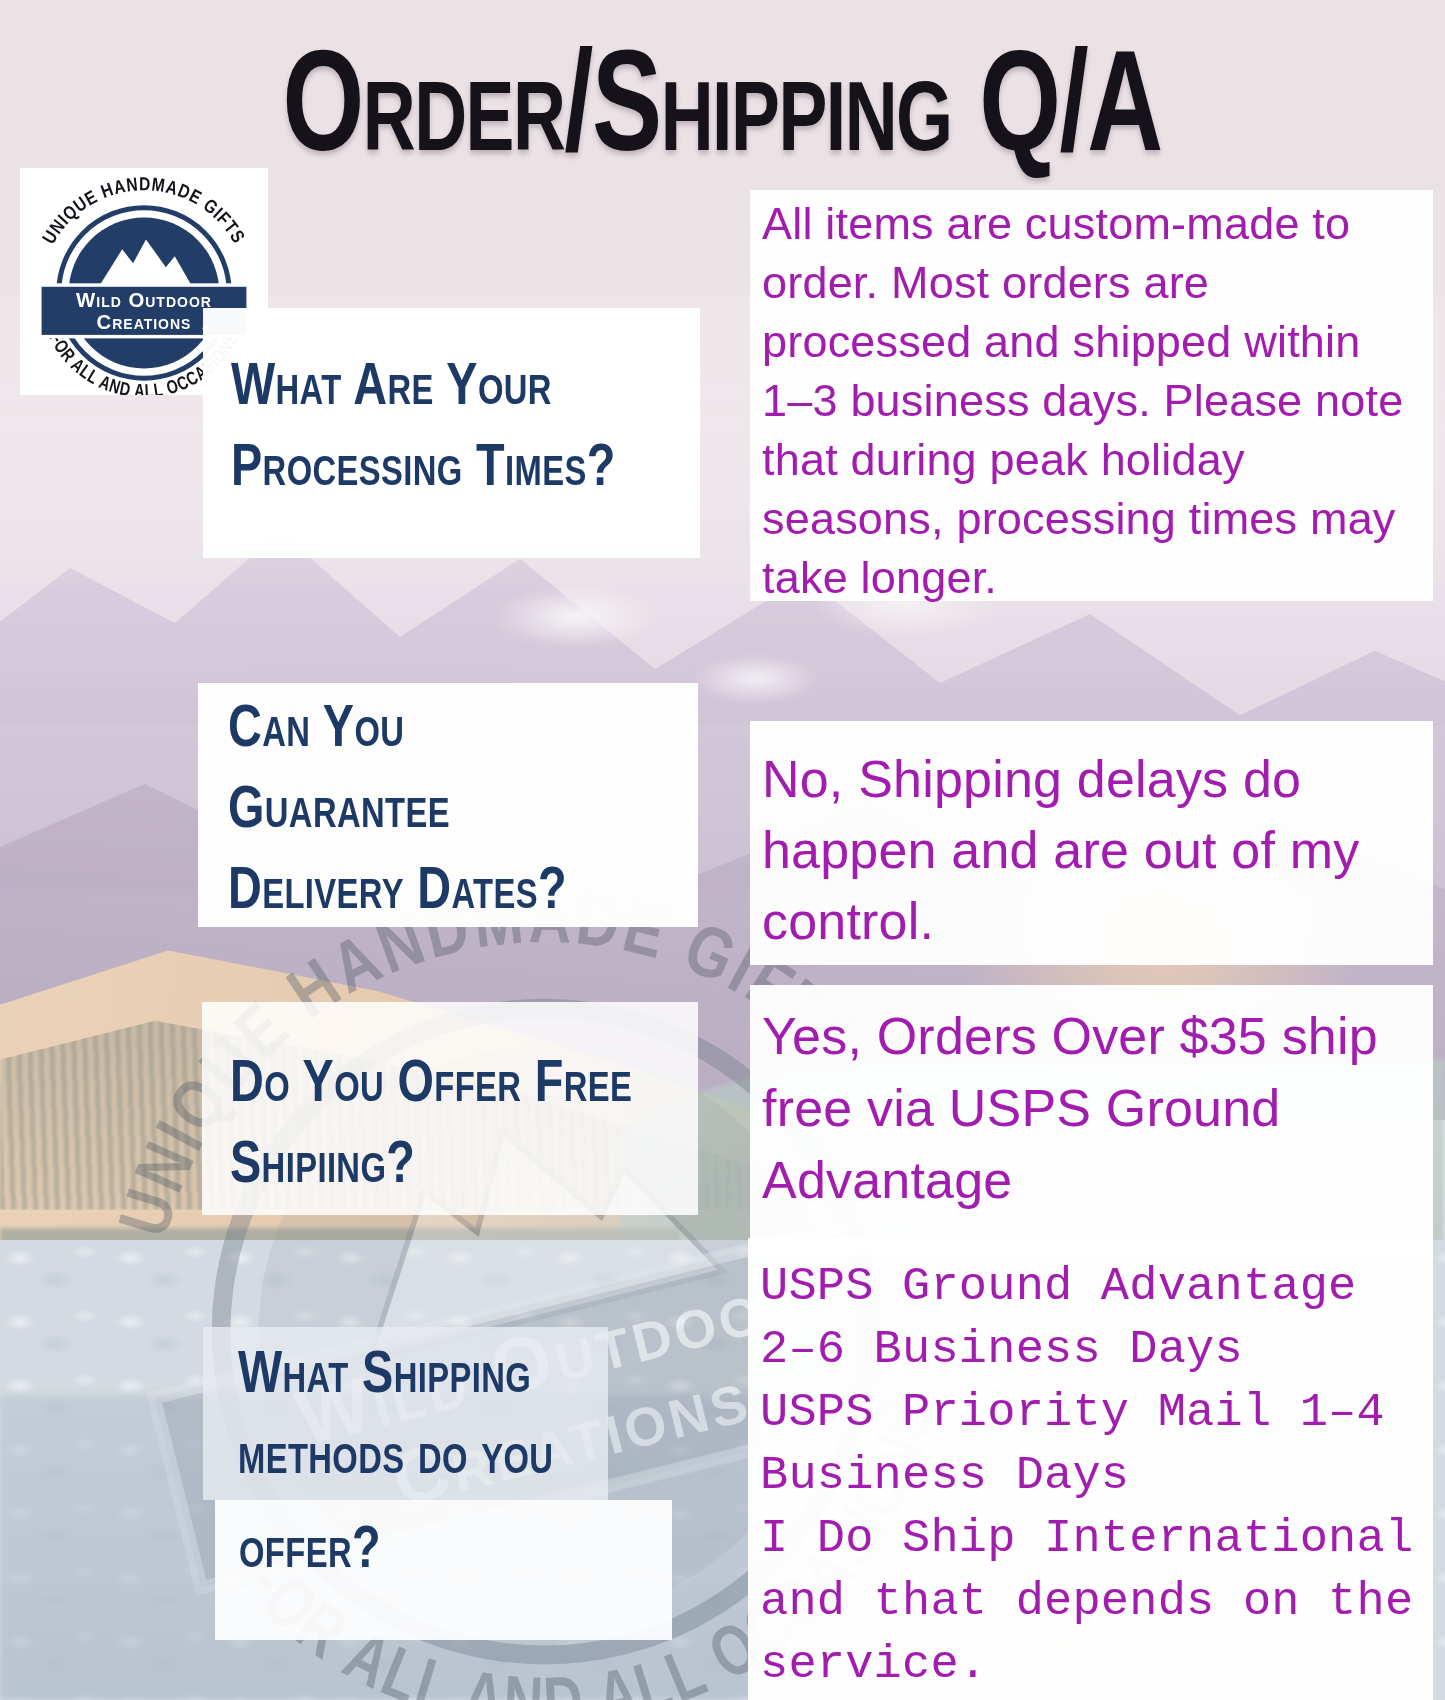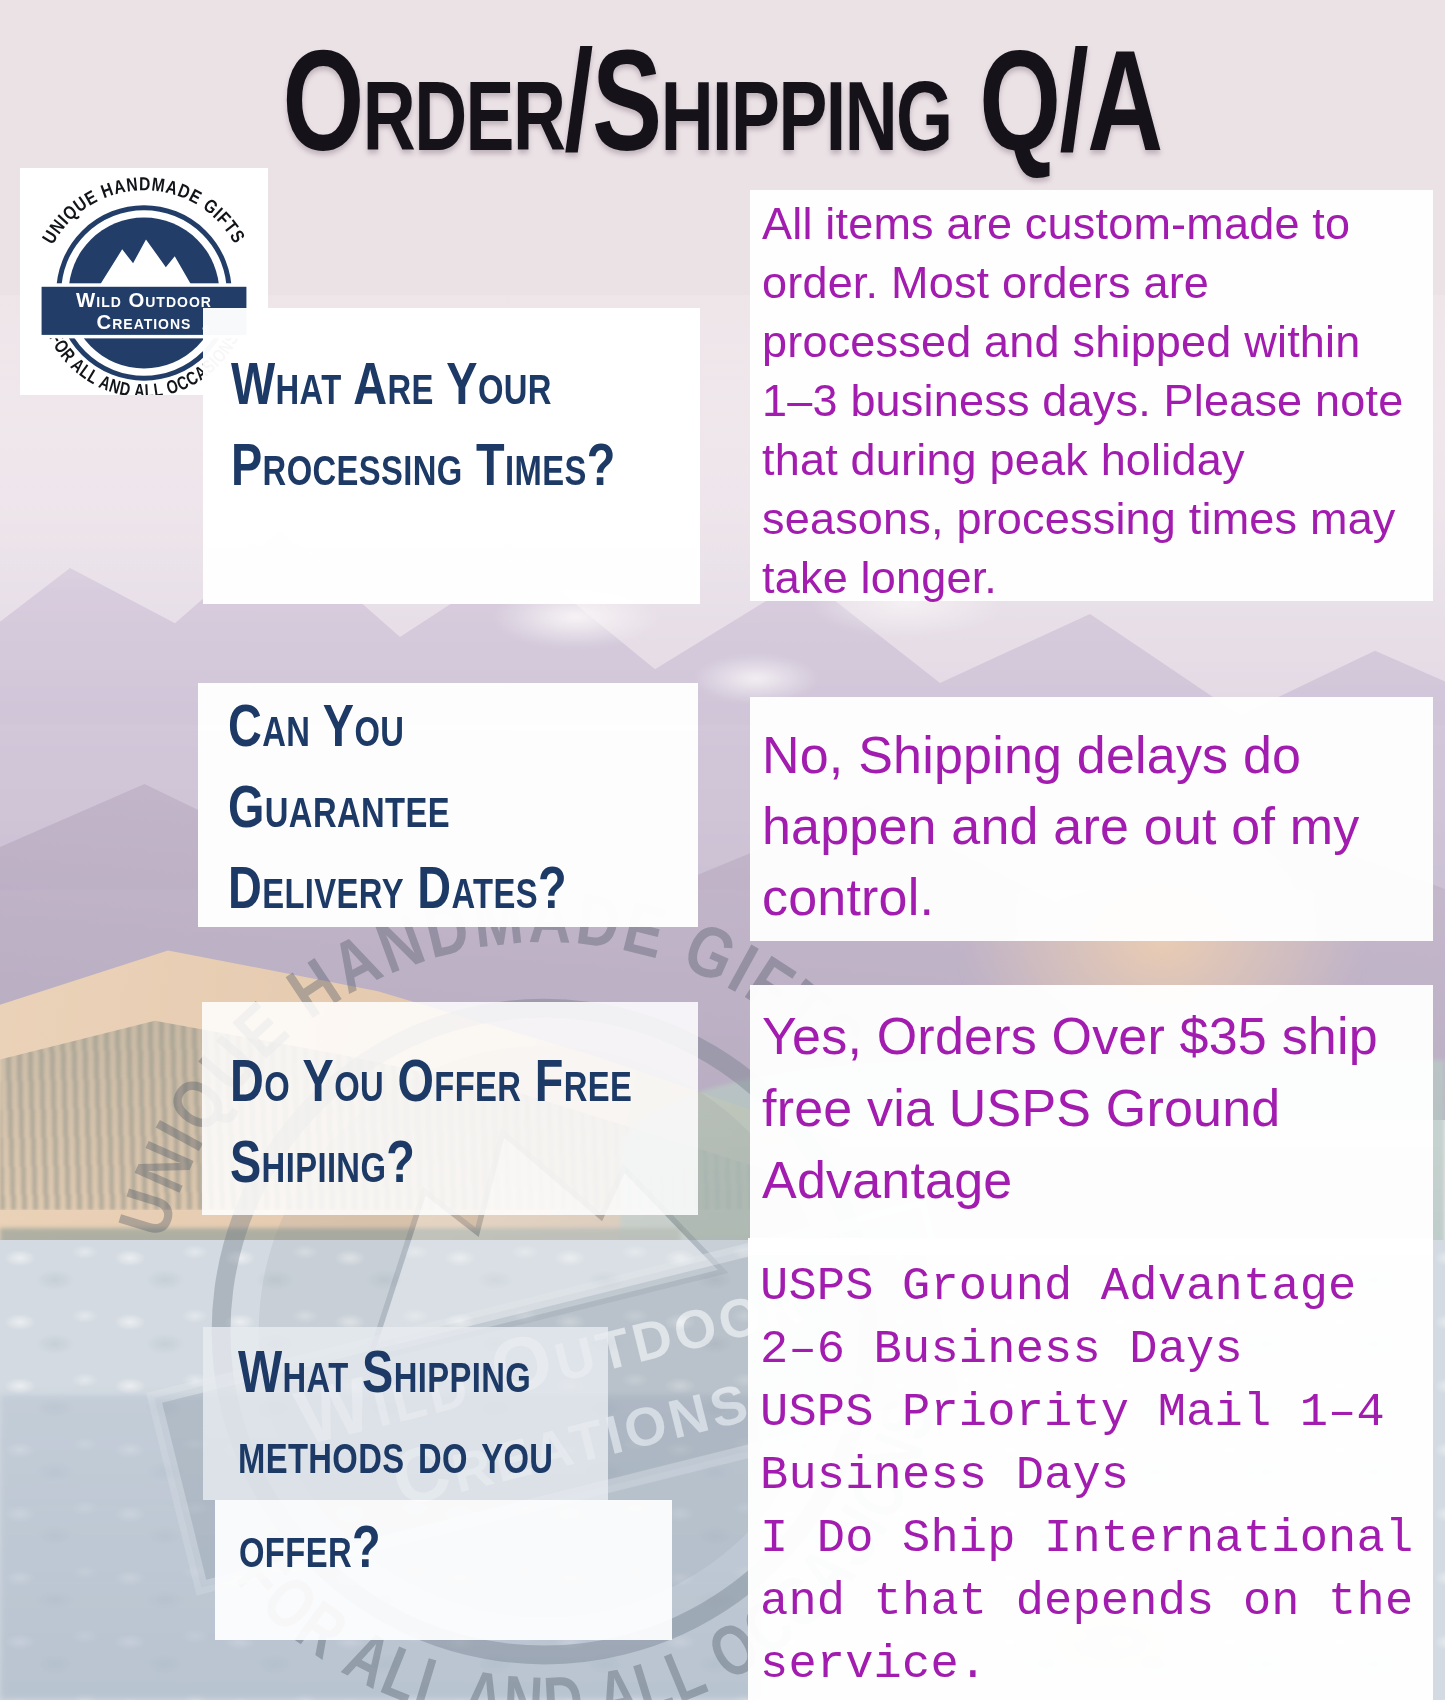--- a/index.html
+++ b/index.html
@@ -67,29 +67,29 @@
 
   
   .qbox{position:absolute;color:#1d3a66;}
   .q-line{height:81px;white-space:nowrap;}
   .q-line .cond{display:inline-block;transform:scaleX(.78);transform-origin:0 50%;
                 font-weight:700;font-size:60px;line-height:81px;font-variant:small-caps;
                 letter-spacing:.5px;color:#1d3a66;white-space:nowrap;}
   .abox{position:absolute;background:rgba(255,255,255,.96);color:#a21caf;}
   .answer-text{white-space:pre-line;letter-spacing:.2px;}
 
-  #q1{left:203px;top:308px;width:497px;height:296px;background:rgba(255,255,255,.97);padding-top:35px;box-sizing:border-box;padding-left:28px;}
+  #q1{left:203px;top:308px;width:497px;height:250px;background:rgba(255,255,255,.97);padding-top:35px;box-sizing:border-box;padding-left:28px;}
   #q2{left:198px;top:683px;width:500px;height:244px;background:rgba(255,255,255,.97);padding-top:2px;box-sizing:border-box;padding-left:30px;}
   #q3{left:202px;top:985px;width:496px;height:213px;background:rgba(255,255,255,.85);padding-top:38px;box-sizing:border-box;padding-left:28px;margin-top:17px;}
   #q4a{left:203px;top:1327px;width:405px;height:173px;background:rgba(232,236,241,.80);padding-top:4px;box-sizing:border-box;padding-left:35px;}
   #q4b{left:215px;top:1500px;width:457px;height:140px;background:rgba(255,255,255,.92);padding-top:6px;box-sizing:border-box;padding-left:24px;}
 
   #a1{left:750px;top:190px;width:683px;height:411px;padding:4px 10px 0 12px;box-sizing:border-box;
       font-size:45px;line-height:59px;}
-  #a2{left:750px;top:697px;width:683px;height:244px;padding:23px 8px 0 12px;box-sizing:border-box;
+  #a2{left:750px;top:721px;width:683px;height:244px;padding:23px 8px 0 12px;box-sizing:border-box;
       font-size:52px;line-height:71px;}
   #a3{left:750px;top:985px;width:683px;height:270px;padding:15px 8px 0 12px;box-sizing:border-box;
       font-size:52px;line-height:72px;}
   #a4{left:748px;top:1238px;width:685px;height:504px;padding:17px 8px 0 12px;box-sizing:border-box;
       font-size:47px;line-height:63px;font-family:Liberation Mono, monospace;}
 
   .badge-arc{font-weight:700;font-size:19px;letter-spacing:1px;fill:#111418;}
   .badge-band-text{font-weight:700;fill:#ffffff;font-variant:small-caps;letter-spacing:1px;}
 </style>
 </head>

